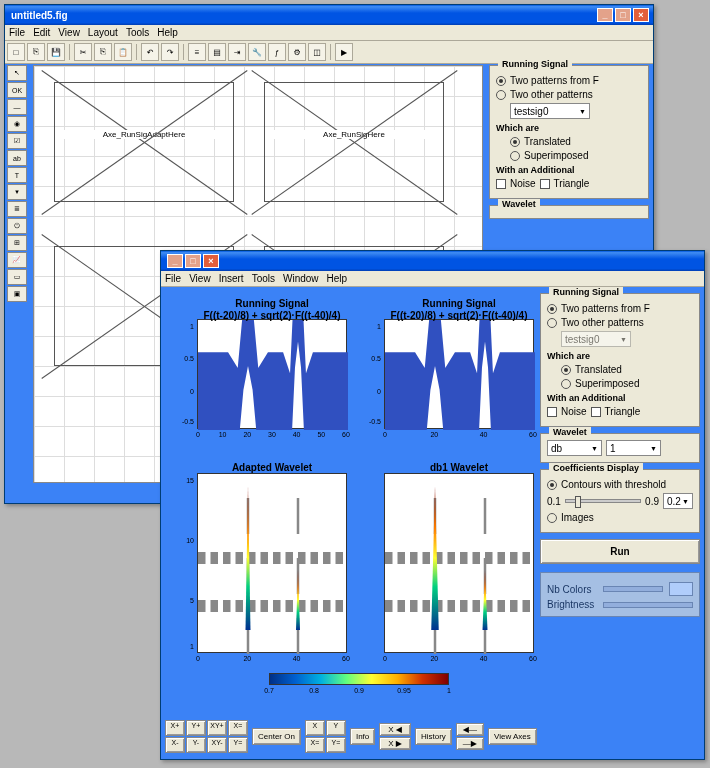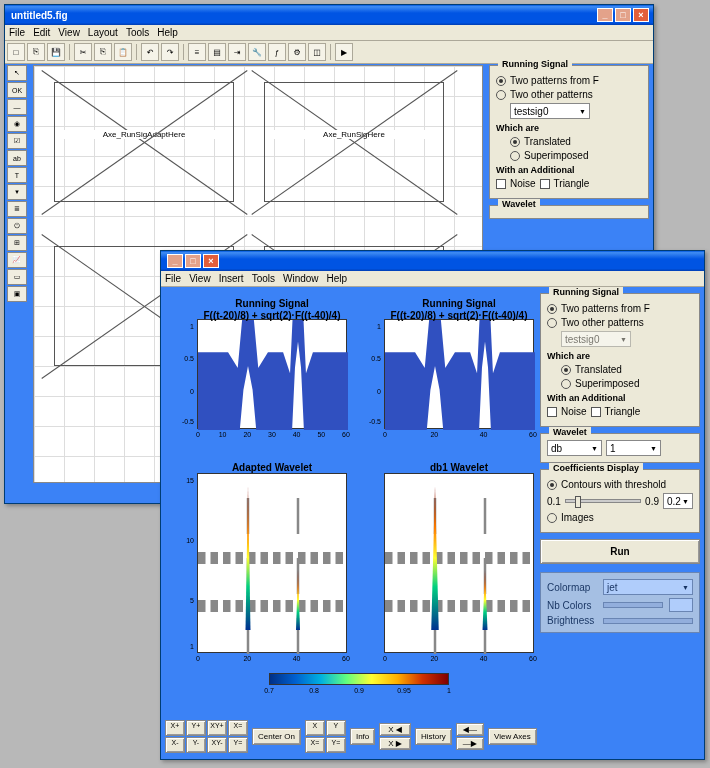--- a/index.html
+++ b/index.html
@@ -348,26 +348,20 @@
             <span>0.2</span>
           </div>
       </div>
       <div class="radio">
           <span class="dot"></span>
           <span>Images</span>
         </div>
     </div>
     <div class="btn" style="width:100%;padding:6px;font-weight:bold"><span>Run</span></div>
     <div class="group" style="margin-top:8px;opacity:0.6">
-      <div class="row" style="align-items:center;gap:6px;">
-        <span style="width:50px">Colormap</span>
-        <div class="select" style="flex:1">
-            <span>jet</span>
-          </div>
-      </div>
       <div class="row" style="align-items:center;gap:6px;margin-top:3px;">
         <span style="width:50px">Nb Colors</span>
         <div style="flex:1;height:6px;background:#ccc;border:1px solid #888"></div>
         <div style="width:24px;height:14px;border:1px solid #888;background:#fff"></div>
       </div>
       <div class="row" style="align-items:center;gap:6px;margin-top:3px;">
         <span style="width:50px">Brightness</span>
         <div style="flex:1;height:6px;background:#ccc;border:1px solid #888"></div>
       </div>
     </div>

